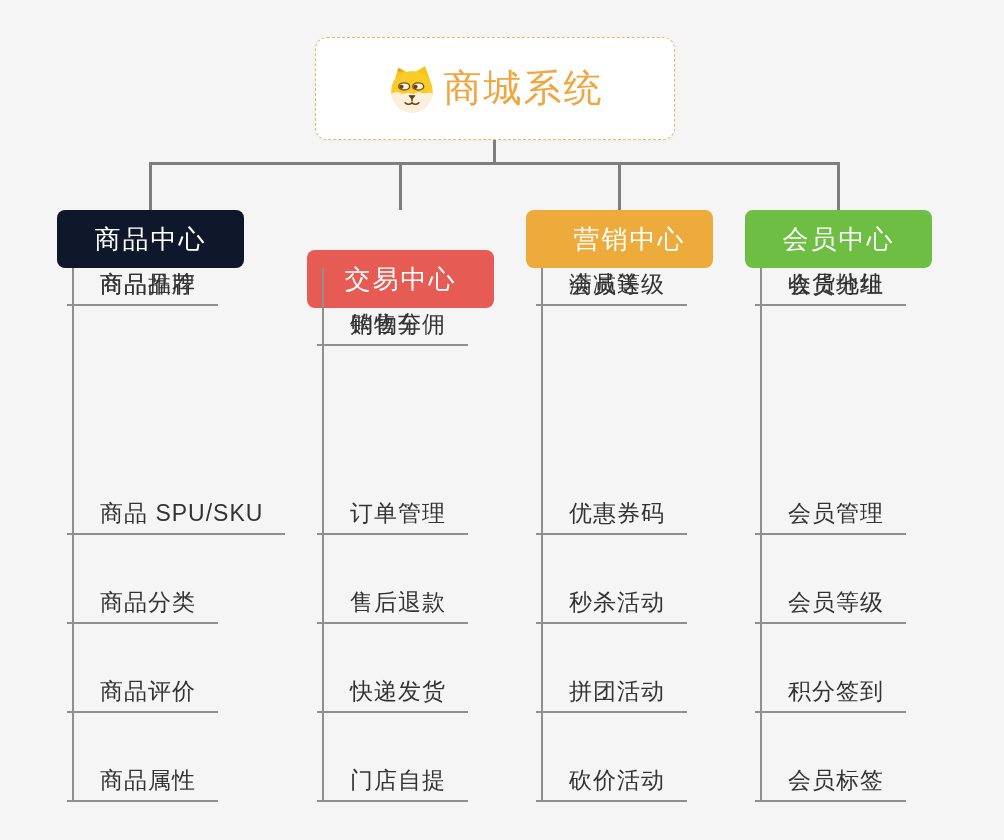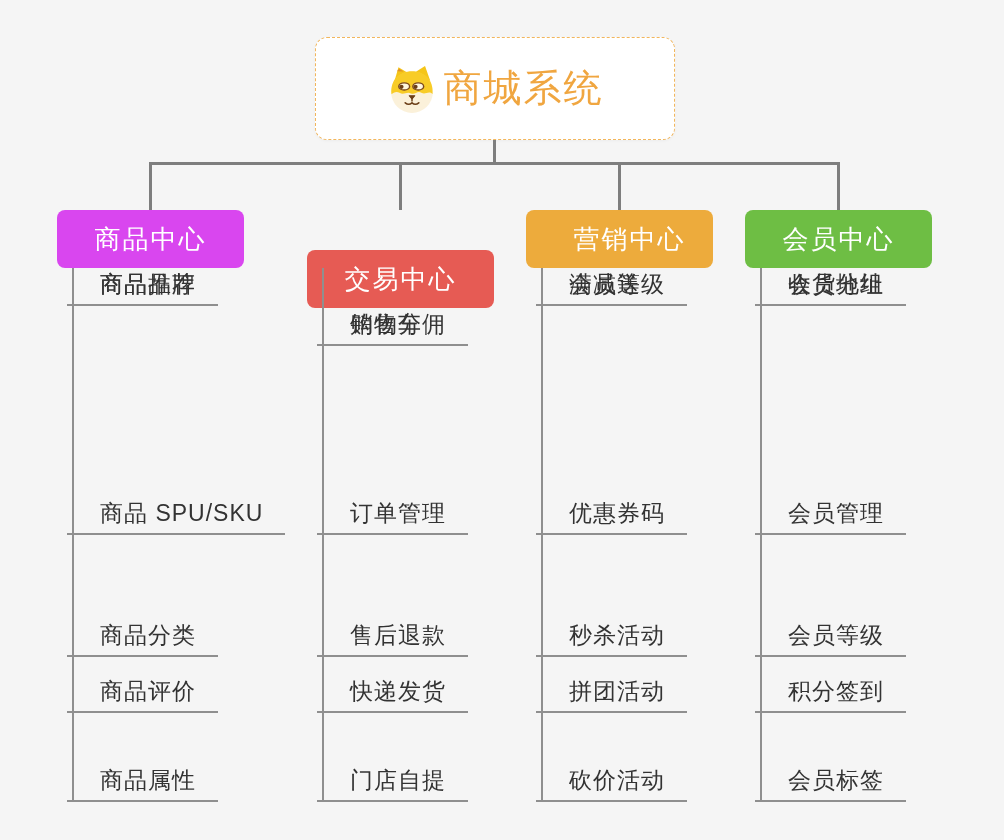--- a/index.html
+++ b/index.html
@@ -81,21 +81,21 @@
     display:flex;
     align-items:flex-end;
     font-size:23px;
     color:#333333;
     white-space:nowrap;
     letter-spacing:1px;
   }
   .item:nth-of-type(1){top:109px;}
   .item:nth-of-type(2){top:198px;}
   .item:nth-of-type(3){top:287px;}
-  .item:nth-of-type(4){top:376px;margin-top:33px;}
+  .item:nth-of-type(4){top:376px;}
   .item:nth-of-type(5){top:465px;}
   .item:nth-of-type(6){top:554px;}
 </style>
 </head>
 <body>
 
 <div class="canvas">
 
   <div class="root-node">
     <svg class="logo" viewBox="0 0 48 48" aria-hidden="true">
@@ -116,21 +116,21 @@
   </div>
 
   <div class="line root-stem"></div>
   <div class="line h-line"></div>
   <div class="line drop drop-1"></div>
   <div class="line drop drop-2"></div>
   <div class="line drop drop-3"></div>
   <div class="line drop drop-4"></div>
 
   <div class="branch branch-1">
-    <div class="branch-header" style="background-color: #d946ef;">商品中心</div>
+    <div class="branch-header" style="background-color: #0f172a;">商品中心</div>
     <div class="branch-line"></div>
     <div class="item">商品 SPU/SKU</div>
     <div class="item">商品分类</div>
     <div class="item">商品评价</div>
     <div class="item">商品属性</div>
     <div class="item">商品推荐</div>
     <div class="item">商品品牌</div>
   </div>
 
   <div class="branch branch-2">

